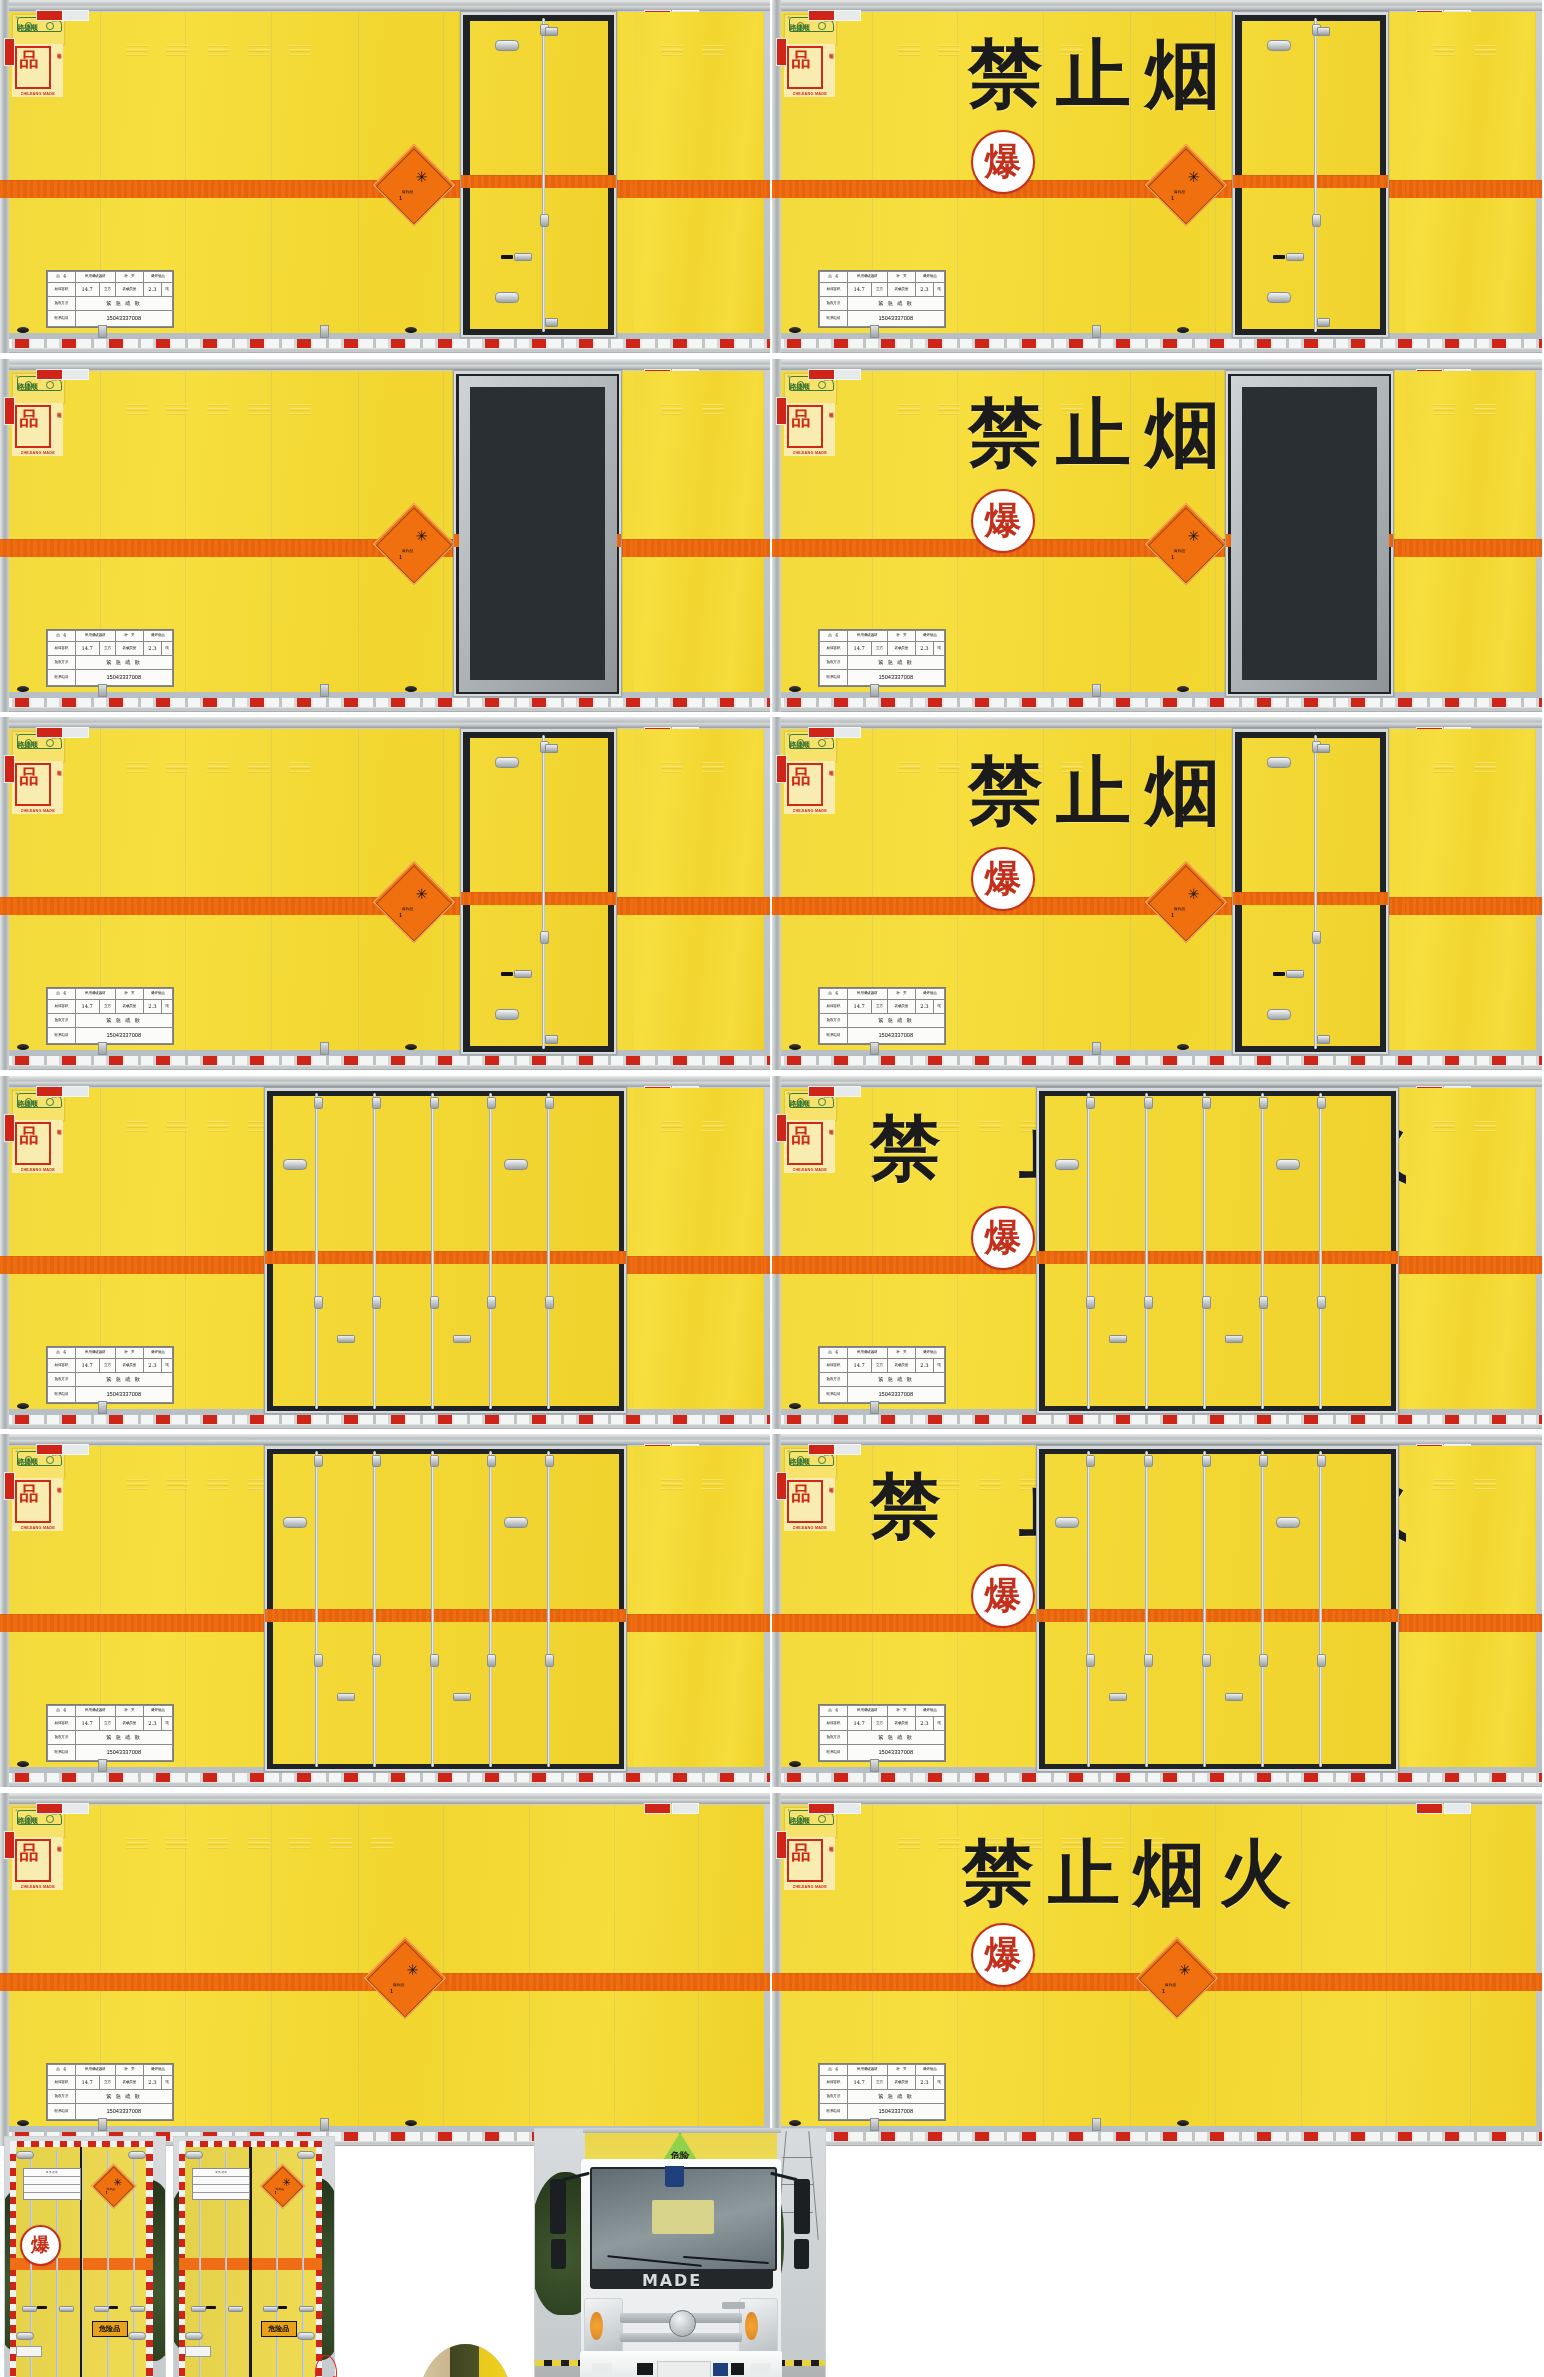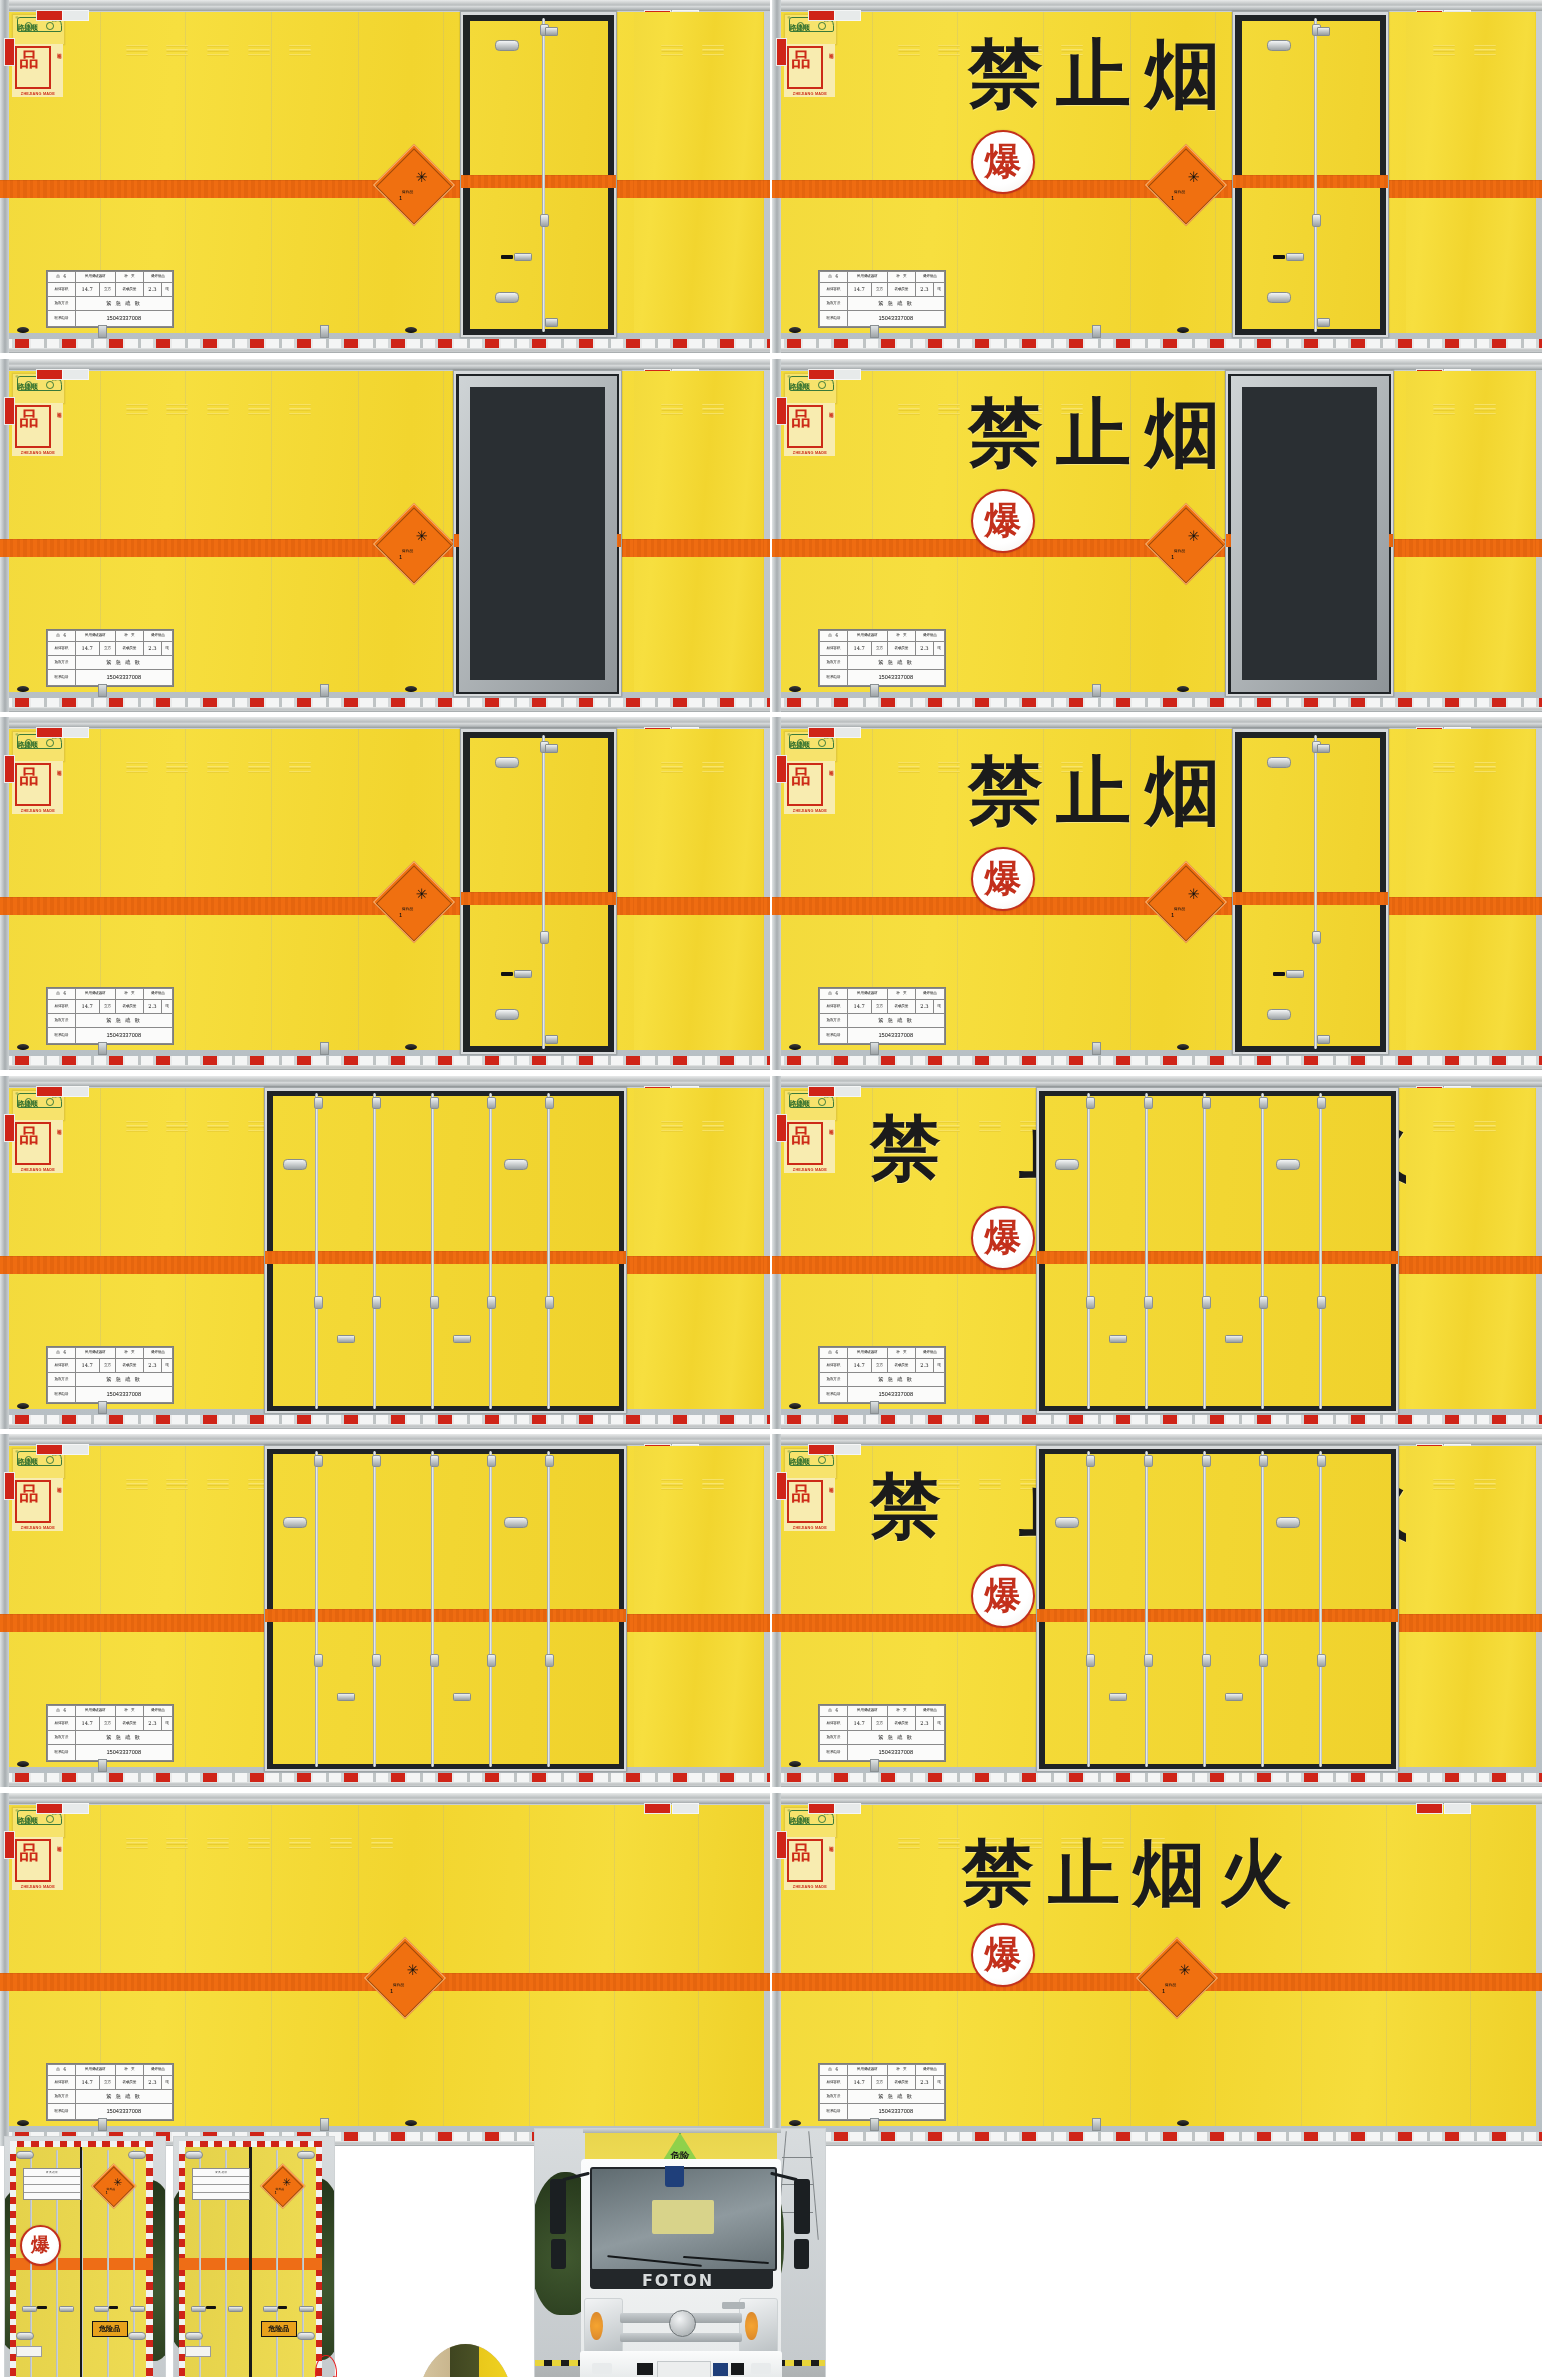--- a/index.html
+++ b/index.html
@@ -1906,21 +1906,21 @@
   <div class="cab" style="left:46px;top:30px;width:200px;height:238px;">
     <div class="wind" style="left:8.6px;top:7.6px;width:183px;height:100px;"></div>
     <div style="position:absolute;left:84px;top:6.7px;width:19px;height:21px;
                 background:#1f3f7a;border-radius:0 0 2.9px 2.9px"></div>
     <div style="position:absolute;left:71px;top:41px;width:62px;height:34px;
                 background:#d8d38a;border-radius:1.9px"></div>
     <div class="wiper" style="left:26px;top:101px;width:95px;transform:rotate(6deg)"></div>
     <div class="wiper" style="left:102px;top:100px;width:86px;transform:rotate(4deg)"></div>
     <div style="position:absolute;left:8.6px;top:110px;width:183px;height:20px;
                 background:#23272a;border-radius:0 0 3.8px 3.8px"></div>
-    <div class="fotonword" style="left:61px;top:112px;font-size:16px;">FOTON</div>
+    <div class="fotonword" style="left:61px;top:112px;font-size:16px;">MADE</div>
     <div class="hlamp" style="left:2.9px;top:139px;width:37px;height:57px;">
         <b></b>
       </div>
     <div class="hlamp" style="right:2.9px;top:139px;width:37px;height:57px;">
         <b></b>
       </div>
     <div class="grille" style="left:39px;top:154px;width:122px;height:9.5px;"></div>
     <div class="grille" style="left:39px;top:174px;width:122px;height:8.6px;"></div>
     <div class="emblem" style="left:88px;top:151px;width:25px;height:25px;"></div>
     <div style="position:absolute;right:36px;top:143px;width:23px;height:6.7px;

